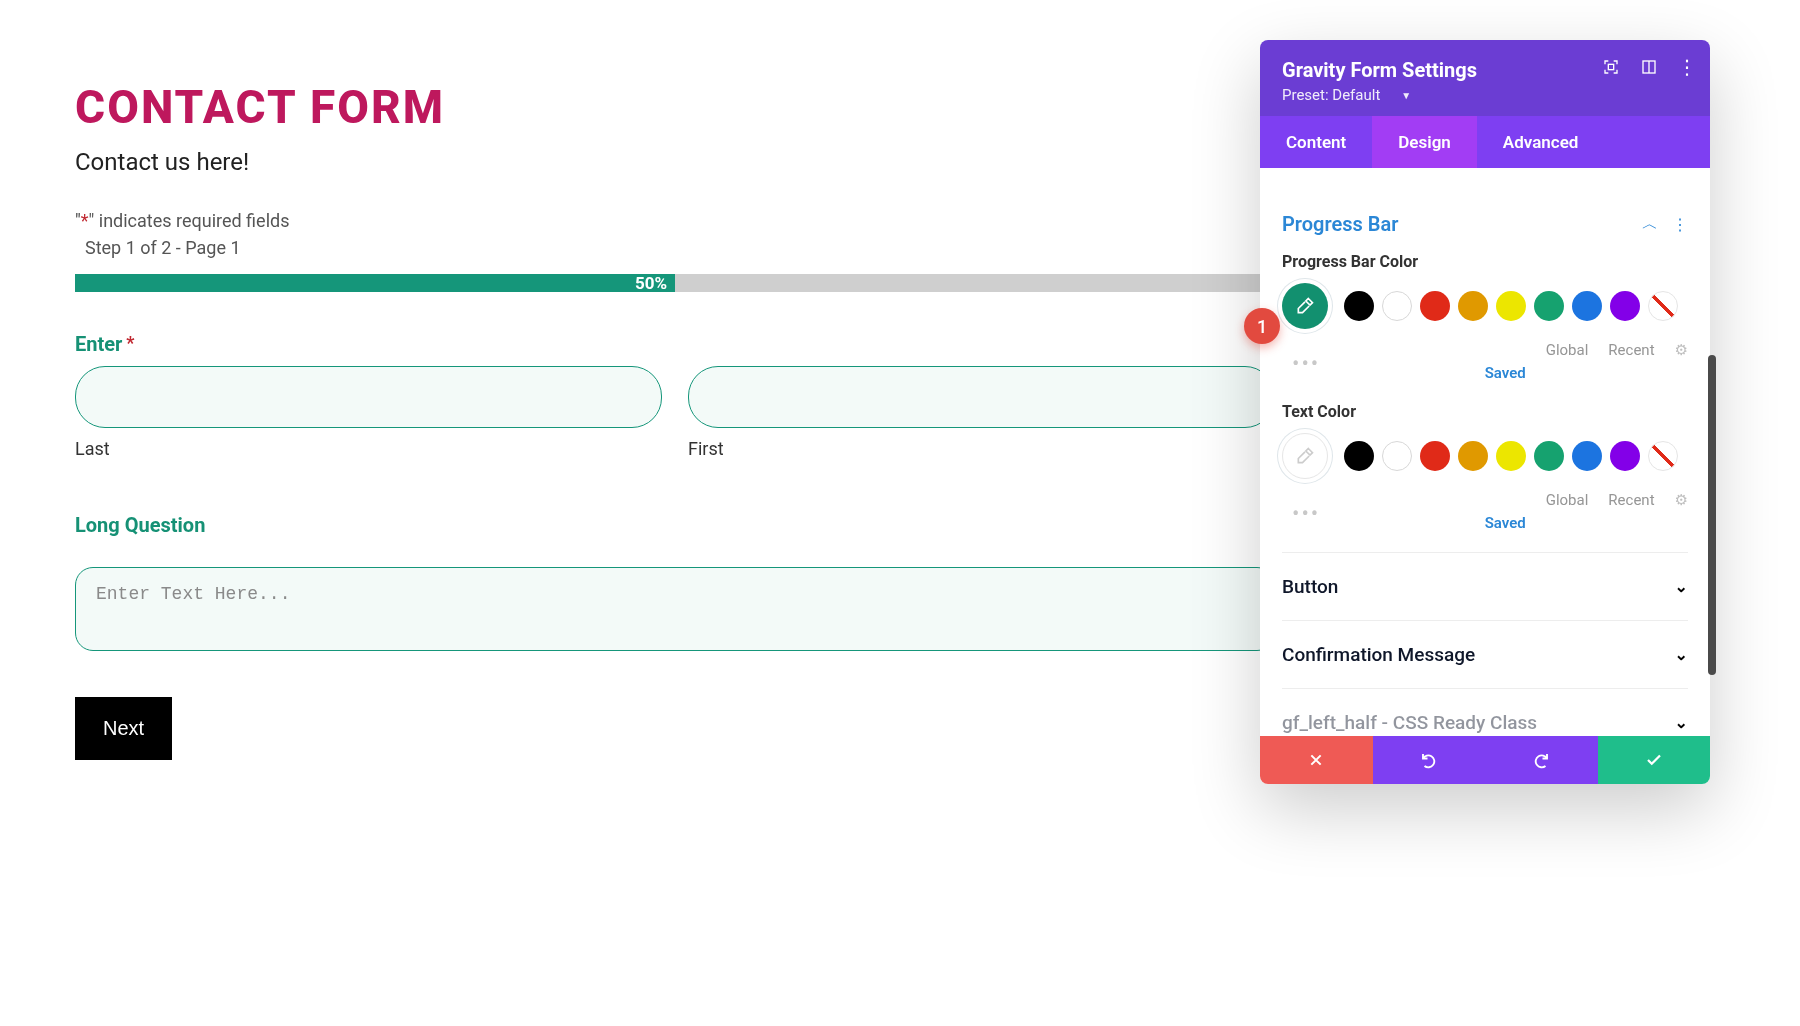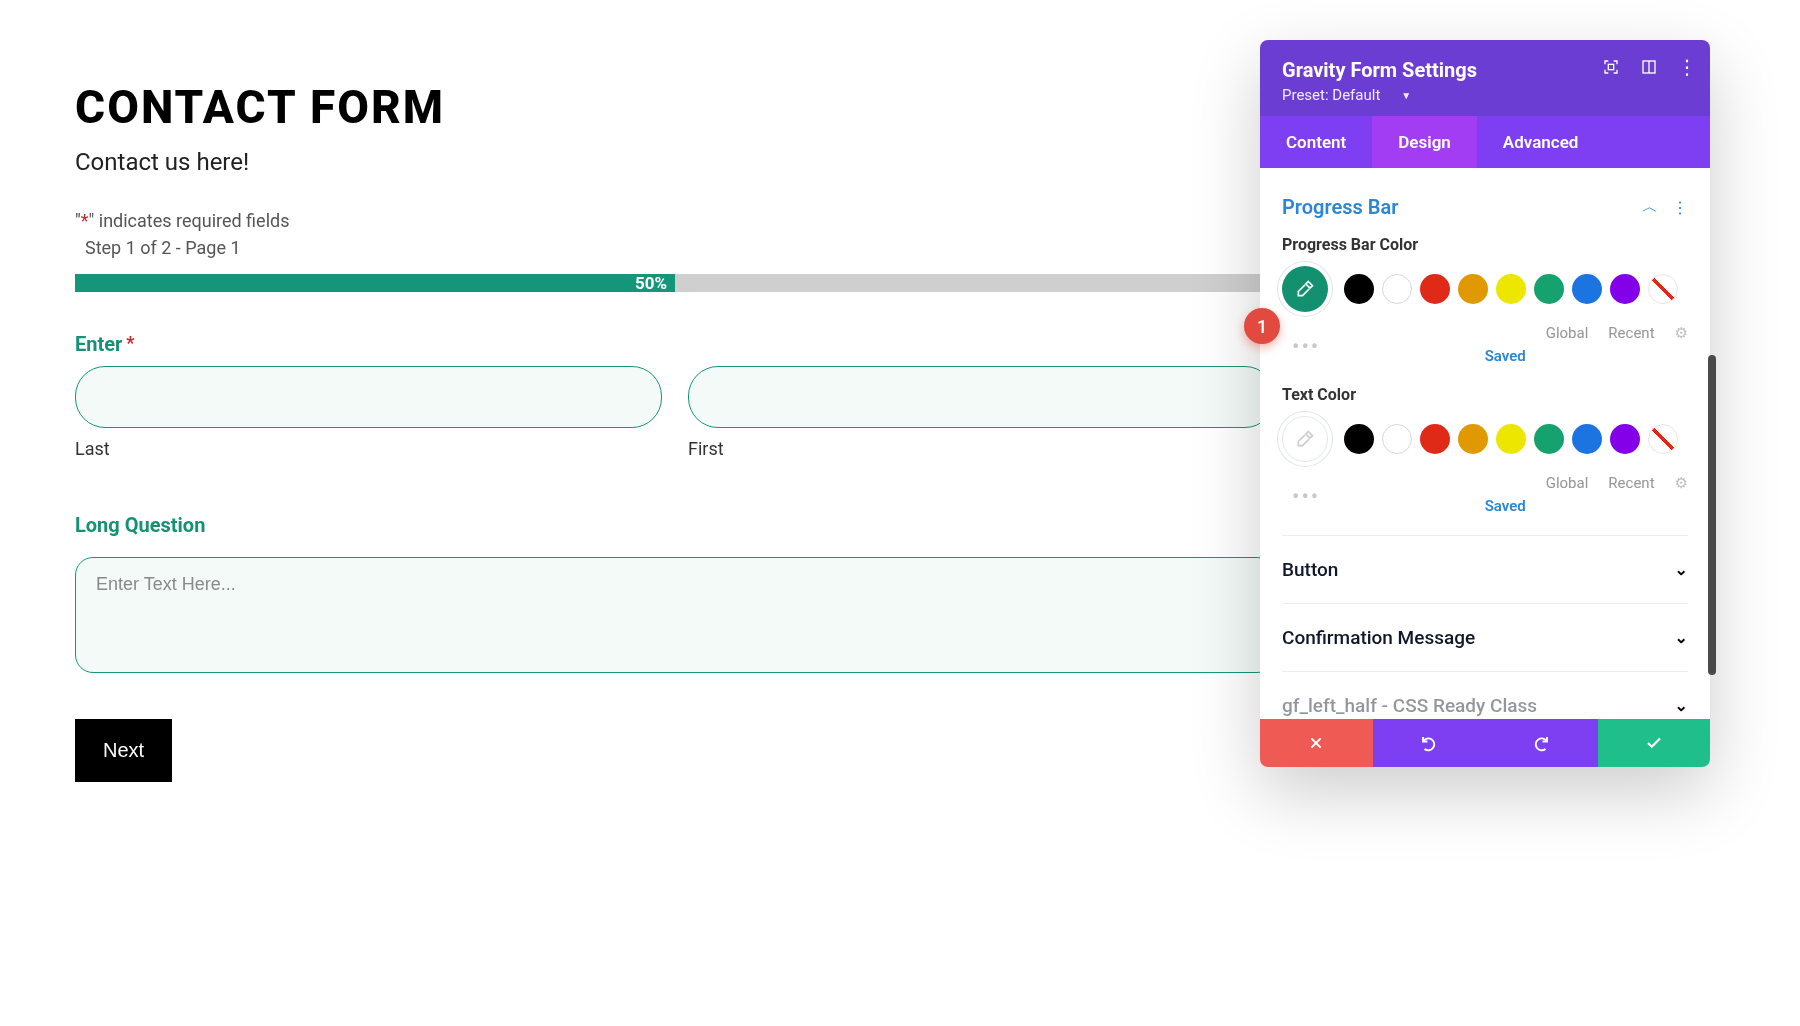--- a/index.html
+++ b/index.html
@@ -16,21 +16,21 @@
   .form-area {
     position: absolute;
     left: 75px;
     top: 80px;
     width: 1200px;
   }
   .form-title {
     font-size: 46px;
     font-weight: 800;
     letter-spacing: 2px;
-    color: #000000;
+    color: #be185d;
     text-transform: uppercase;
   }
   .form-subtitle {
     margin-top: 14px;
     font-size: 24px;
     color: #222;
     font-weight: 400;
   }
   .required-note {
     margin-top: 34px;
@@ -94,31 +94,31 @@
     color: #333;
   }
 
   .field-desc {
     margin-top: 10px;
     font-size: 19px;
     color: #333;
     font-weight: 400;
   }
   .textarea-input {
-    margin-top: 20px;
+    margin-top: 30px;
     width: 100%;
-    height: 116px;
+    height: 84px;
     border: 1px solid #15967a;
     background: #f3faf8;
     border-radius: 18px;
     padding: 16px 20px;
     font-size: 18px;
     color: #888;
     resize: none;
-    font-family: Liberation Sans, sans-serif;
+    font-family: Liberation Mono, monospace;
   }
   .textarea-input::placeholder { color: #8a8a8a; }
 
   .next-btn {
     margin-top: 42px;
     display: inline-block;
     background: #000;
     color: #fff;
     border: none;
     padding: 20px 28px;
@@ -165,21 +165,21 @@
   .tab {
     flex: 0 0 auto;
     padding: 16px 26px;
     font-size: 17px;
     font-weight: 600;
     color: #fff;
     cursor: pointer;
   }
   .tab.active { background: #a23df4; }
 
-  .panel-body { padding: 15px 22px 0; }
+  .panel-body { padding: 32px 22px 0; }
 
   .section-head {
     display: flex;
     align-items: center;
     justify-content: space-between;
     padding: 12px 0;
   }
   .section-title { font-size: 20px; font-weight: 600; color: #2b87d6; }
   .section-right { display:flex; align-items:center; gap:14px; }
   .chev { color:#2b87d6; font-size:16px; cursor:pointer; }

